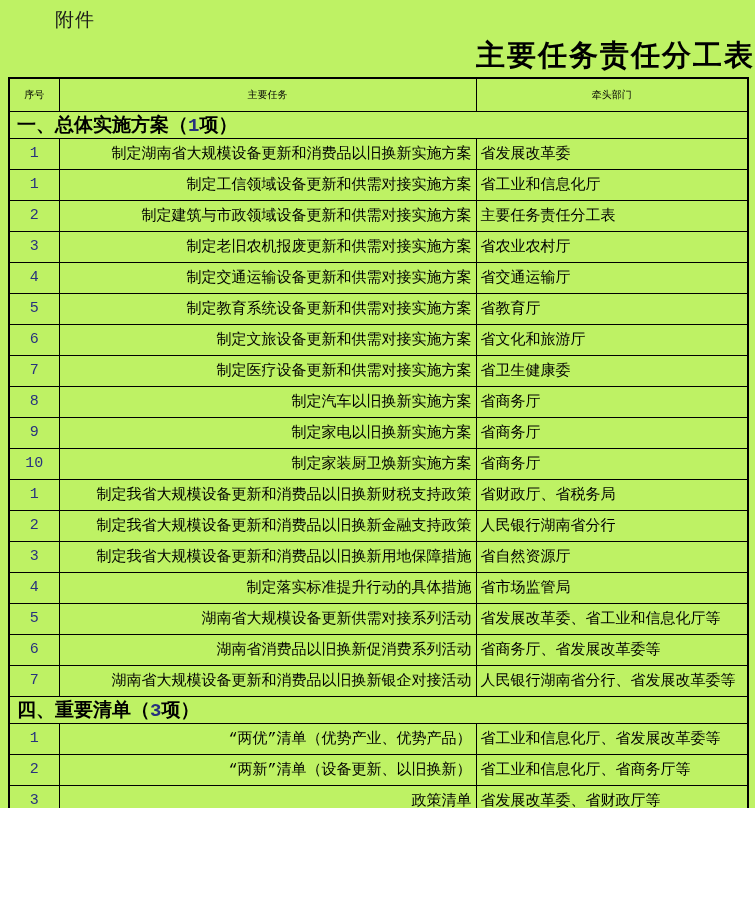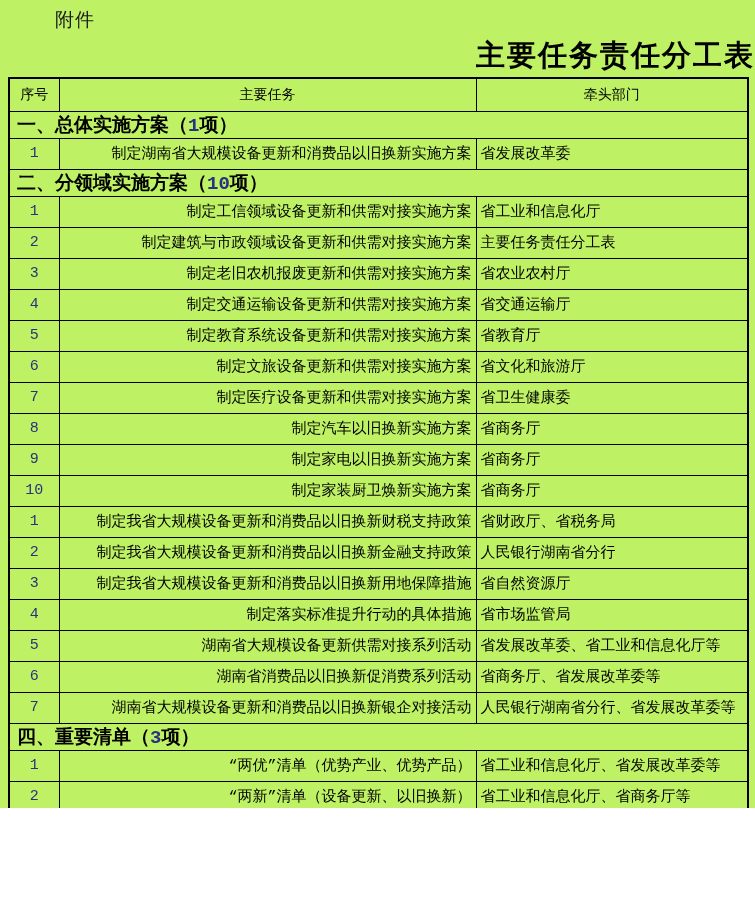--- a/index.html
+++ b/index.html
@@ -51,21 +51,21 @@
   table.resp-table td {
     border: 1px solid #000000;
     padding: 0 4px;
     overflow: hidden;
     white-space: nowrap;
   }
   thead th {
     height: 33px;
     font-weight: normal;
     text-align: center;
-    font-size: 14px;
+    font-size: 10px;
   }
   tr.section-row td {
     height: 25px;
     font-weight: bold;
     text-align: left;
     padding-left: 7px;
     font-size: 19px;
   }
   tr.data-row td { height: 31px; }
   td.cell-no {
@@ -106,23 +106,20 @@
     </thead>
     <tbody>
         <tr class="section-row">
           <td colspan="3">一、总体实施方案（<span class="num">1</span>项）</td>
         </tr>
         <tr class="data-row">
           <td class="cell-no num">1</td>
           <td class="cell-task">制定湖南省大规模设备更新和消费品以旧换新实施方案</td>
           <td class="cell-dept">省发展改革委</td>
         </tr>
-        <tr class="section-row">
-          <td colspan="3">二、分领域实施方案（<span class="num">10</span>项）</td>
-        </tr>
         <tr class="data-row">
           <td class="cell-no num">1</td>
           <td class="cell-task">制定工信领域设备更新和供需对接实施方案</td>
           <td class="cell-dept">省工业和信息化厅</td>
         </tr>
         <tr class="data-row">
           <td class="cell-no num">2</td>
           <td class="cell-task">制定建筑与市政领域设备更新和供需对接实施方案</td>
           <td class="cell-dept">主要任务责任分工表</td>
         </tr>

